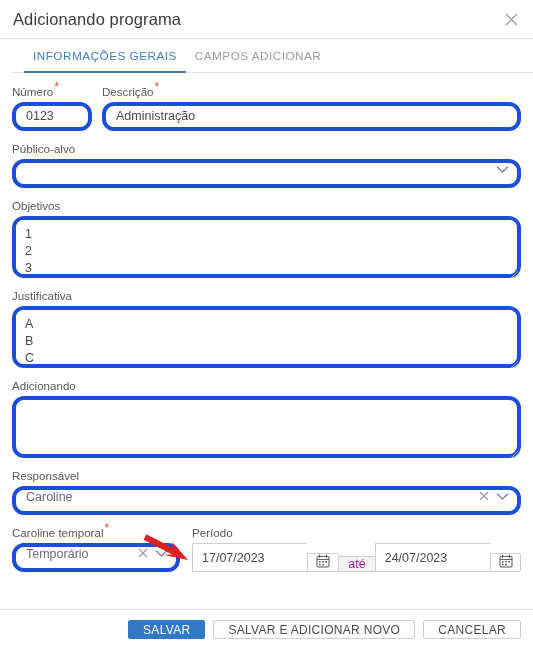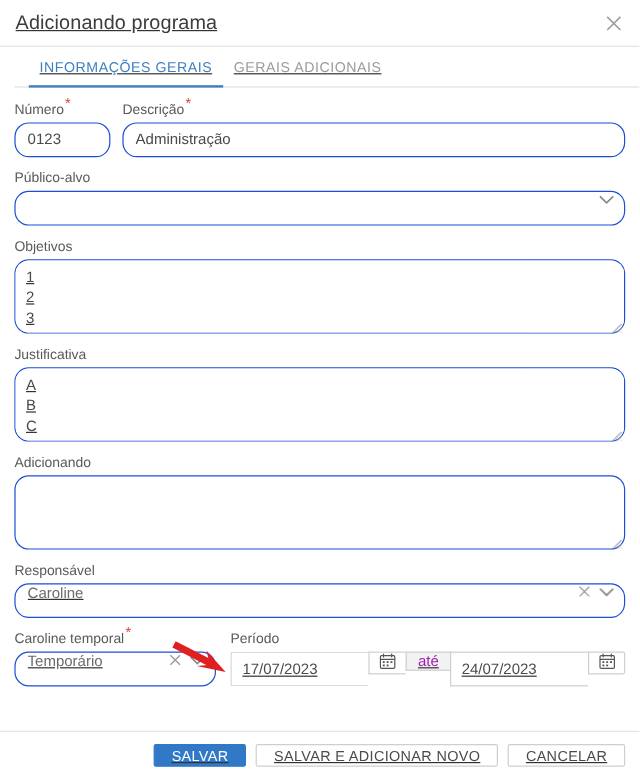--- a/index.html
+++ b/index.html
@@ -18,21 +18,20 @@
     position: relative;
   }
   .dialog {
     position: relative;
     width: 533px;
     height: 651px;
     box-sizing: border-box;
     background: #ffffff;
     display: flex;
     flex-direction: column;
-    text-decoration: underline;
   }
 
   
   .titlebar {
     position: relative;
     height: 38px;
     flex: 0 0 auto;
     padding: 0 12px 0 12px;
     display: flex;
     align-items: center;
@@ -121,21 +120,21 @@
     vertical-align: super;
     line-height: 0;
     margin-left: 1px;
   }
   .row { display: flex; }
   .fgroup { margin-bottom: 8px; }
 
   input.txt, textarea.txt, .selectbox {
     box-sizing: border-box;
     width: 100%;
-    border: 1px solid #1d4ed8;
+    border: 4px solid #1d4ed8;
     border-radius: 12px;
     background: #fff;
     font-family: inherit;
     font-size: 12.5px;
     color: #4a4a4a;
     outline: none;
   }
   input.txt {
     height: 29px;
     padding: 0 10px;
@@ -177,21 +176,21 @@
   .sel-icons { display: flex; align-items: center; gap: 7px; }
   .icon-clear, .icon-chev { display: block; }
 
   
   .num-col { width: 80px; flex: 0 0 80px; margin-right: 10px; }
   .desc-col { flex: 1 1 auto; }
 
   
   .ht-col { width: 168px; flex: 0 0 168px; margin-right: 12px; }
   .pe-col { flex: 1 1 auto; }
-  .date-group { display: flex; align-items: flex-start; height: 29px; }
+  .date-group { display: flex; align-items: flex-end; height: 29px; }
   .date-input {
     box-sizing: border-box;
     border: 1px solid #cfcfcf;
     border-right: none;
     background: #fff;
     height: 29px;
     display: flex;
     align-items: center;
     padding: 0 9px;
     font-size: 12.5px;
@@ -285,21 +284,21 @@
       <span>
         <svg width="15" height="15" viewBox="0 0 15 15" aria-hidden="true">
           <path d="M2 2 L13 13 M13 2 L2 13" stroke="#9e9e9e" stroke-width="1.4" fill="none"></path>
         </svg>
       </span>
     </button>
   </div>
 
   <div class="tabs">
     <button class="tab active">INFORMAÇÕES GERAIS</button>
-    <button class="tab">GERAIS ADICIONAIS</button>
+    <button class="tab">CAMPOS ADICIONAR</button>
   </div>
 
   <div class="form-body">
 
     <div class="row fgroup">
       <div class="num-col">
         <label class="field-label"><span>Número</span><span class="req">*</span></label>
         <input class="txt" type="text" value="0123" style="">
       </div>
       <div class="desc-col">

